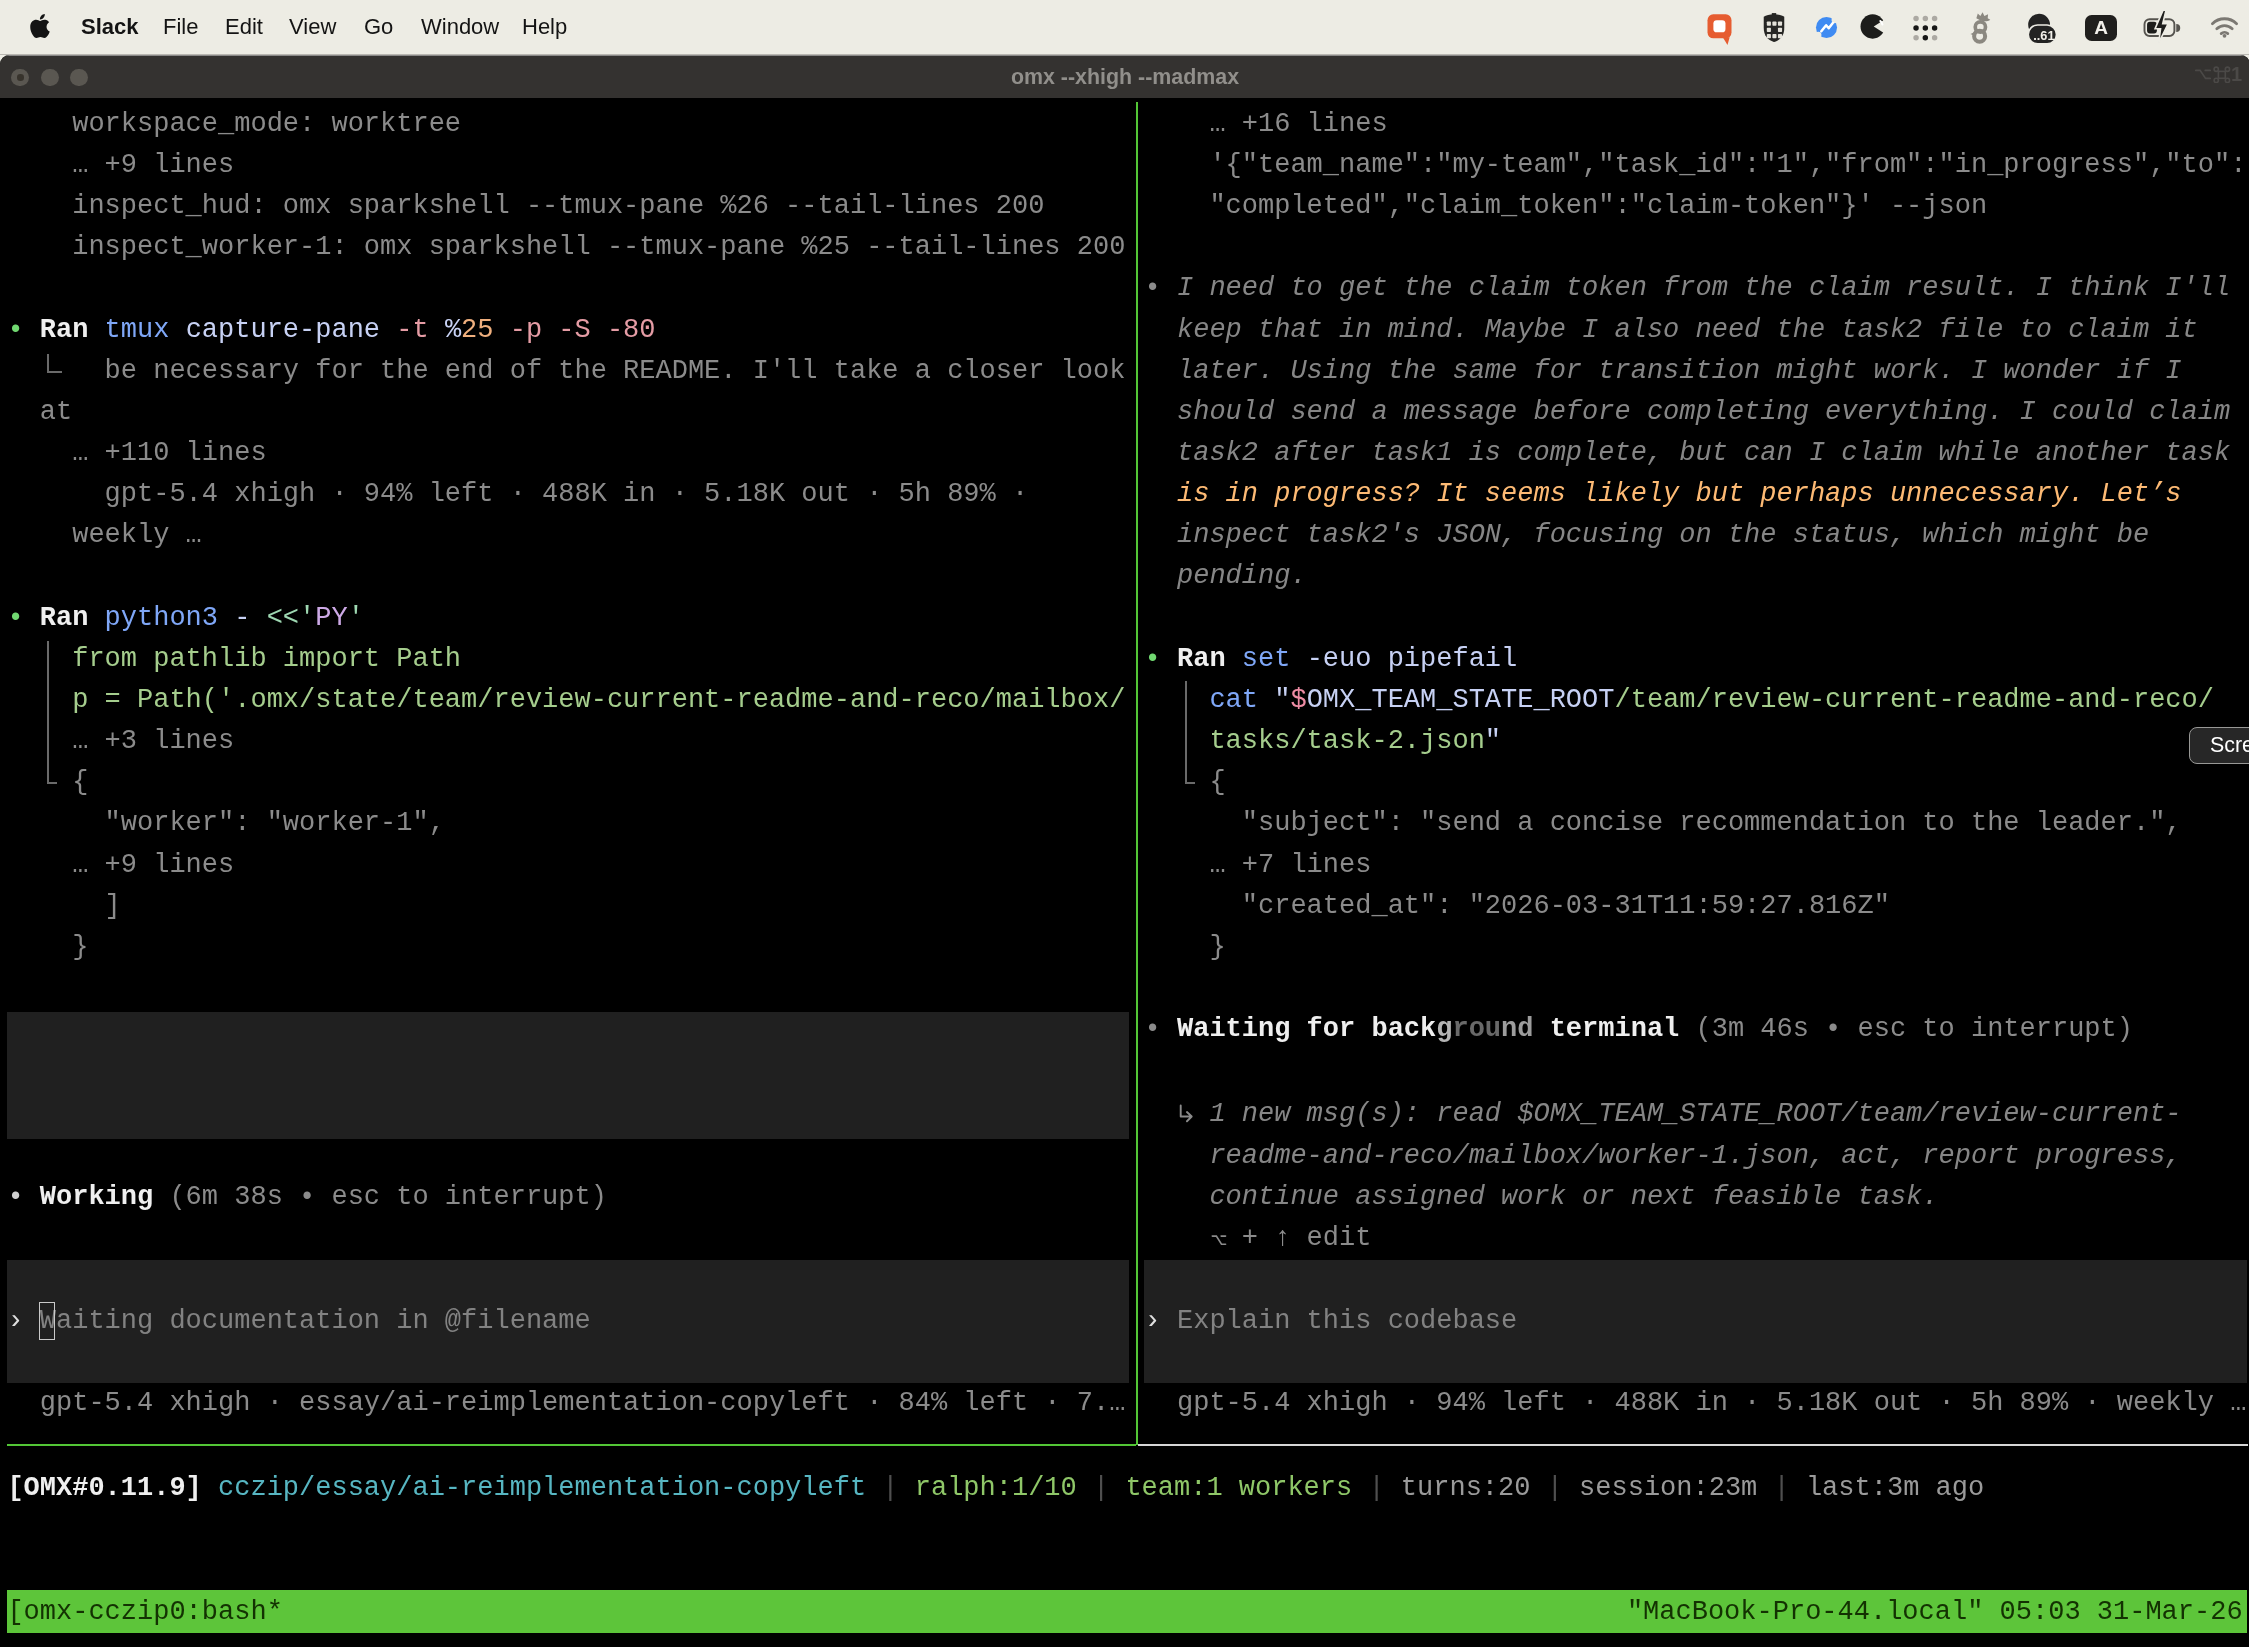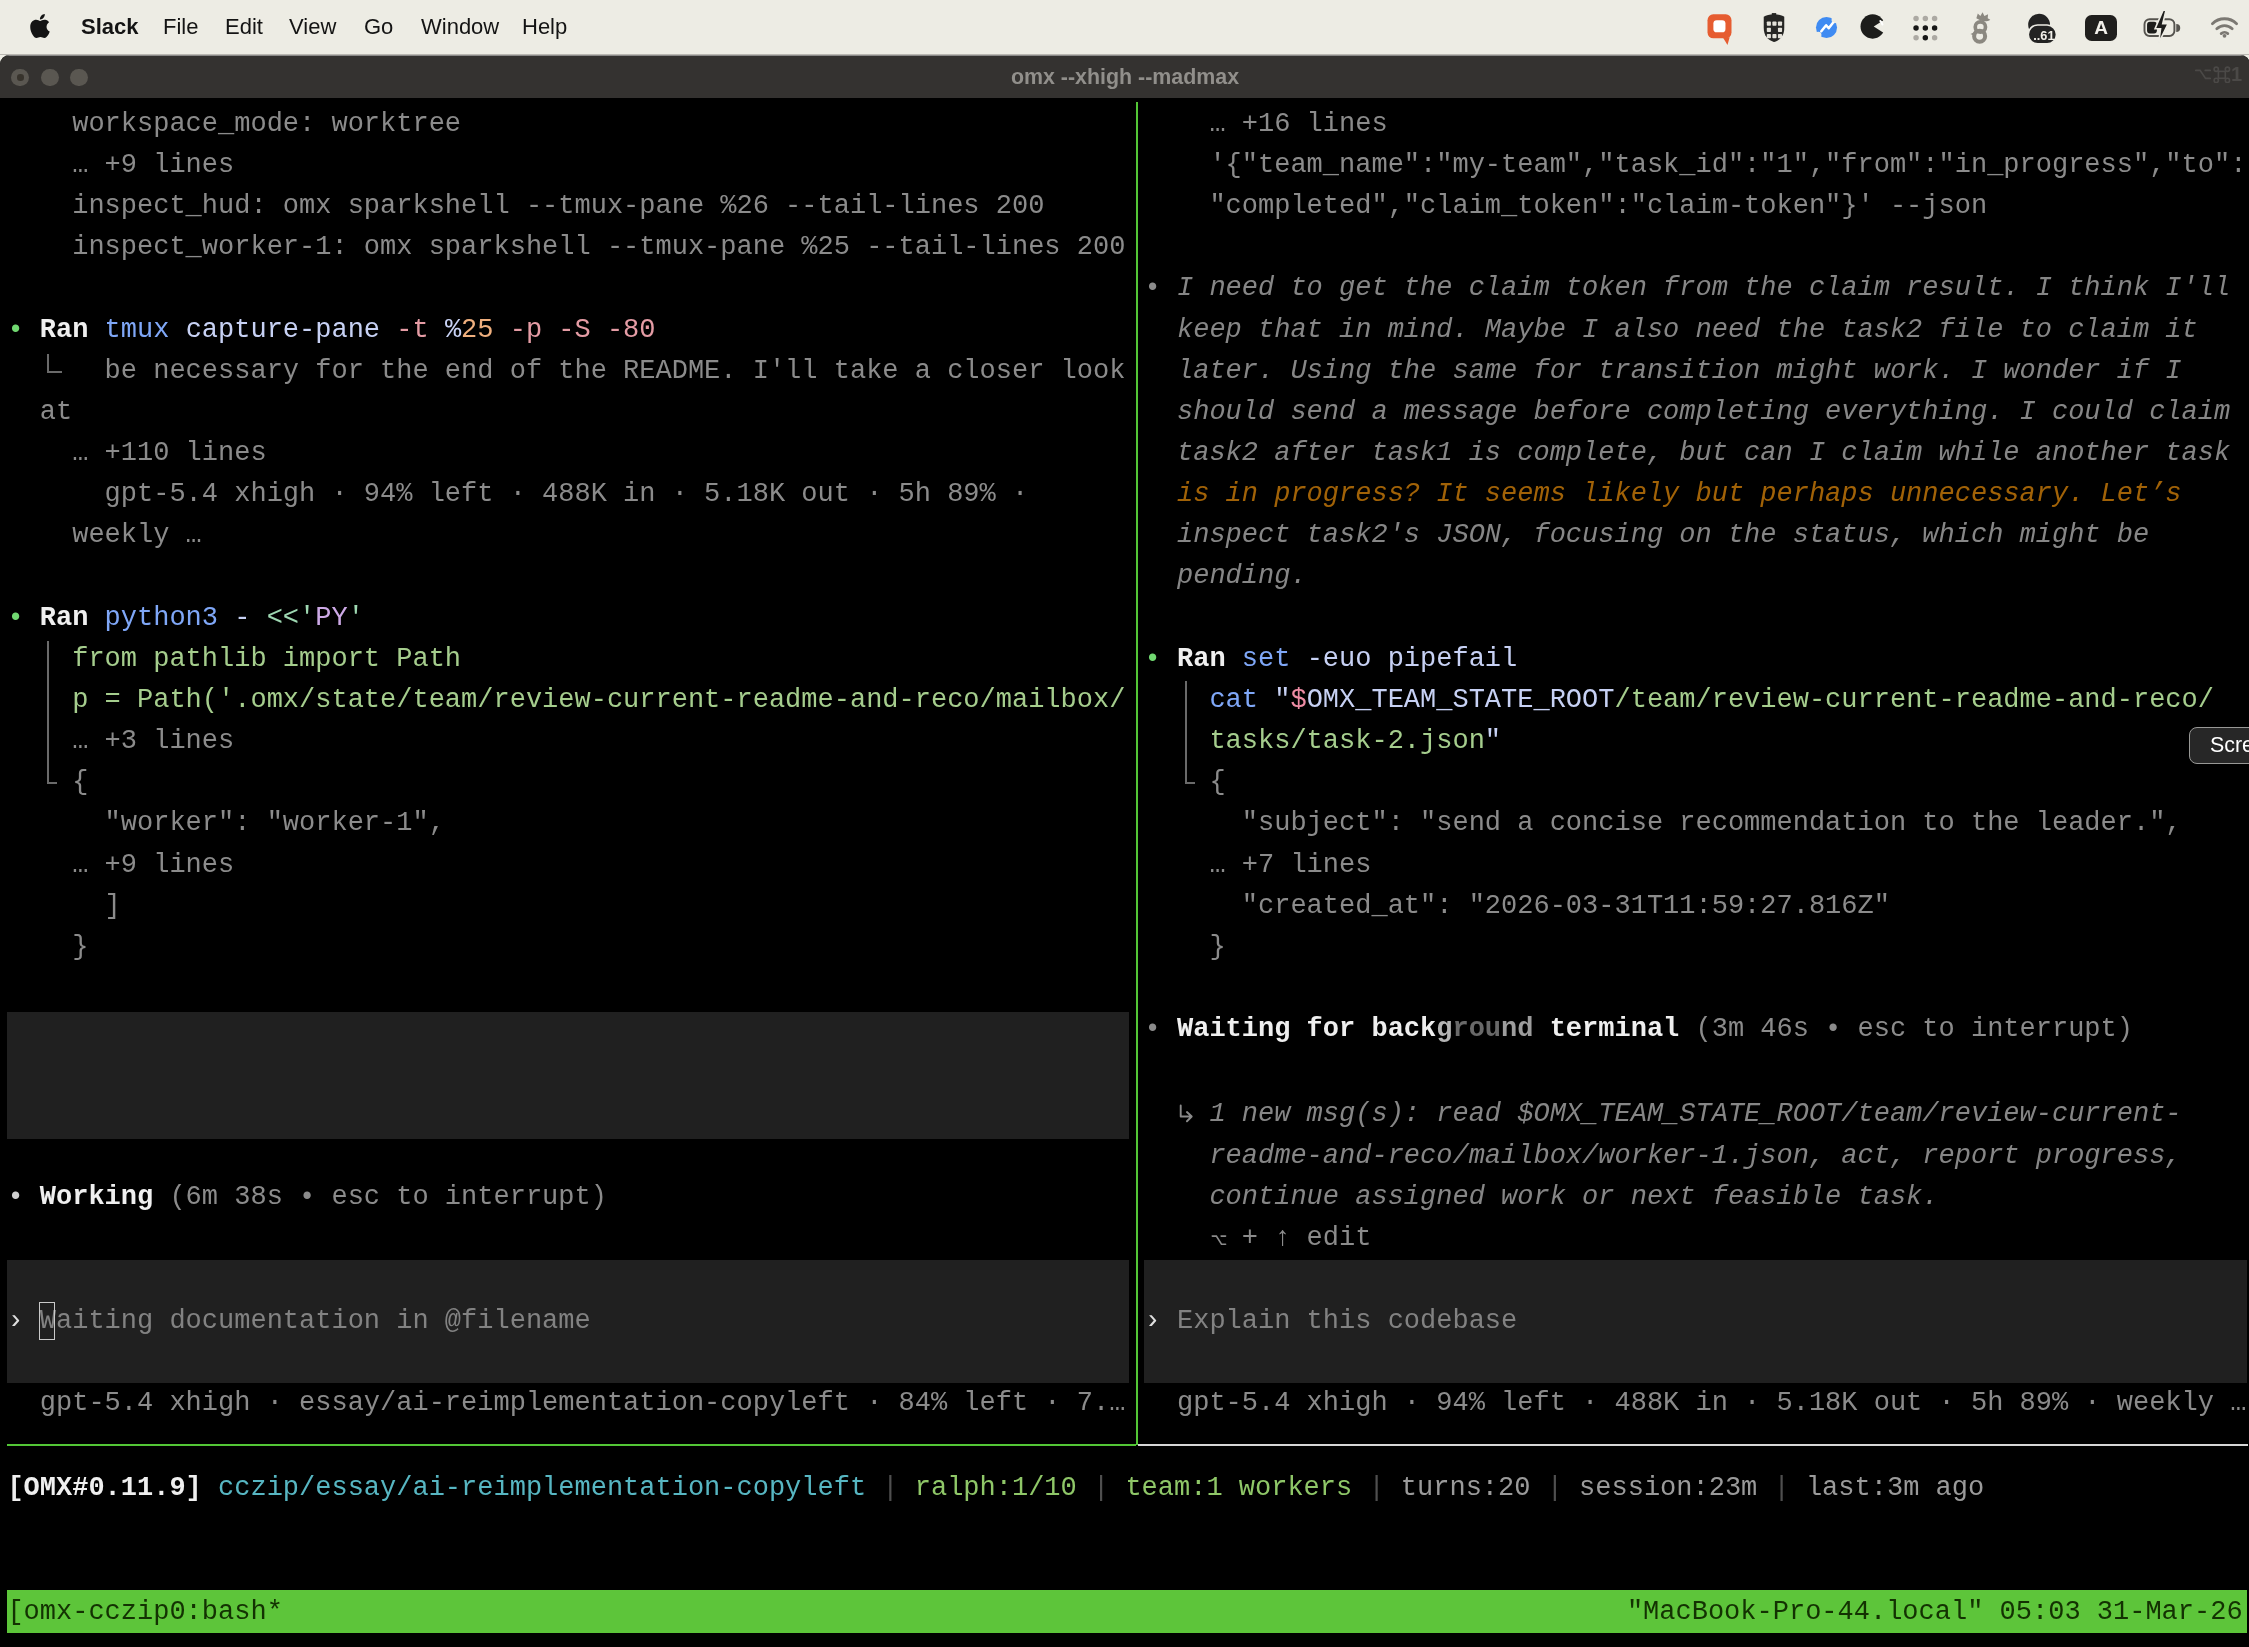--- a/index.html
+++ b/index.html
@@ -152,21 +152,21 @@
   </div>
   <div id="rp">
 <div class="t" style="left:6.6px;top:4.8px">    … +16 lines</div>
 <div class="t" style="left:6.6px;top:46px">    '{"team_name":"my-team","task_id":"1","from":"in_progress","to":</div>
 <div class="t" style="left:6.6px;top:87px">    "completed","claim_token":"claim-token"}' --json</div>
 <div class="t" style="left:6.6px;top:169px"><span style="color:#8b8b8b">•</span> <span style="color:#868686;font-style:italic">I need to get the claim token from the claim result. I think I'll</span></div>
 <div class="t" style="left:6.6px;top:211px"><span style="color:#868686;font-style:italic">  keep that in mind. Maybe I also need the task2 file to claim it</span></div>
 <div class="t" style="left:6.6px;top:293px"><span style="color:#868686;font-style:italic">  should send a message before completing everything. I could claim</span></div>
 <div class="t" style="left:6.6px;top:252px"><span style="color:#868686;font-style:italic">  later. Using the same for transition might work. I wonder if I</span></div>
 <div class="t" style="left:6.6px;top:334px"><span style="color:#868686;font-style:italic">  task2 after task1 is complete, but can I claim while another task</span></div>
-<div class="t" style="left:6.6px;top:375px"><span style="color:#a16207;font-style:italic">  is in progress? It seems likely but perhaps unnecessary. Let’s</span></div>
+<div class="t" style="left:6.6px;top:375px"><span style="color:#fdba74;font-style:italic">  is in progress? It seems likely but perhaps unnecessary. Let’s</span></div>
 <div class="t" style="left:6.6px;top:416px"><span style="color:#868686;font-style:italic">  inspect task2's JSON, focusing on the status, which might be</span></div>
 <div class="t" style="left:6.6px;top:457px"><span style="color:#868686;font-style:italic">  pending.</span></div>
 <div class="t" style="left:6.6px;top:540px"><span style="color:#71d871">•</span> <span style="color:#efefef;font-weight:700">Ran</span> <span style="color:#7fa7f7">set</span> <span style="color:#c7d1f4">-euo pipefail</span></div>
 <div class="t" style="left:6.6px;top:581px">    <span style="color:#7fa7f7">cat</span> <span style="color:#c7d1f4">"</span><span style="color:#ee8ca4">$</span><span style="color:#c7d1f4">OMX_TEAM_STATE_ROOT</span><span style="color:#a5cd8d">/team/review-current-readme-and-reco/</span></div>
 <div class="t" style="left:6.6px;top:622px">    <span style="color:#a5cd8d">tasks/task-2.json</span><span style="color:#c7d1f4">"</span></div>
 <div class="t" style="left:6.6px;top:663px">    {</div>
 <div class="t" style="left:6.6px;top:704px">      "subject": "send a concise recommendation to the leader.",</div>
 <div class="t" style="left:6.6px;top:746px">    … +7 lines</div>
 <div class="t" style="left:6.6px;top:787px">      "created_at": "2026-03-31T11:59:27.816Z"</div>
 <div class="t" style="left:6.6px;top:828px">    }</div>

